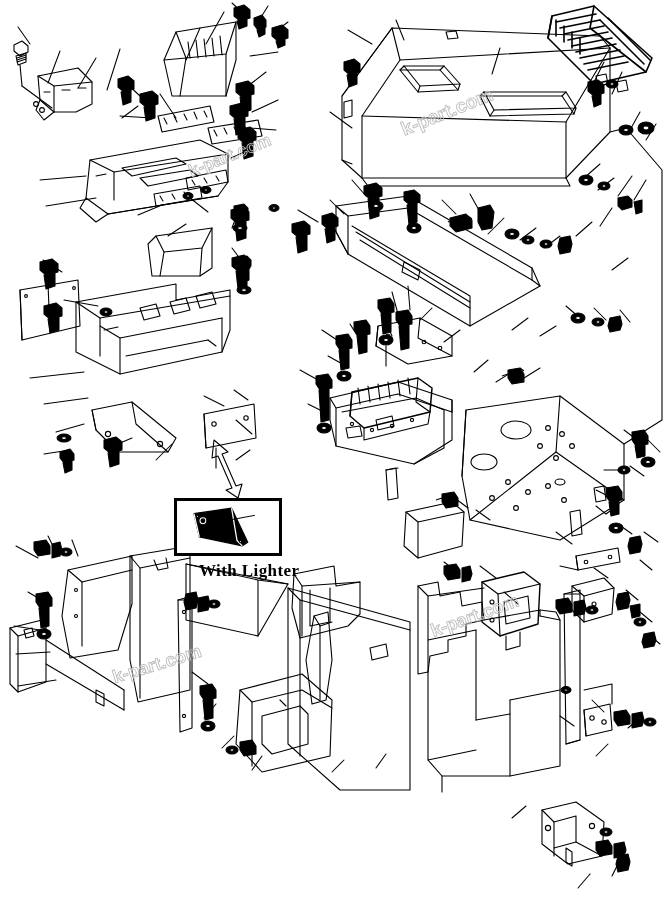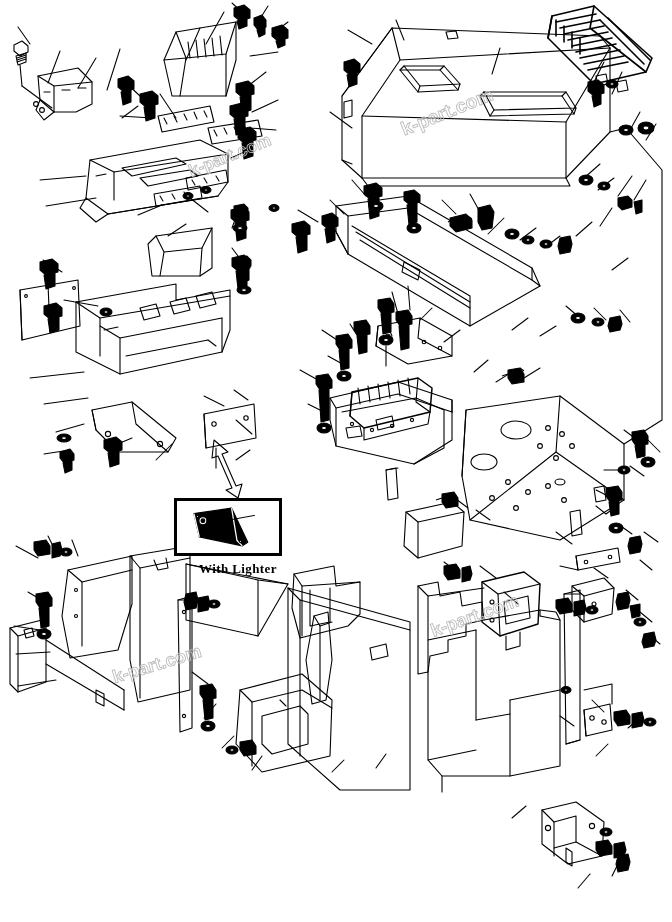--- a/index.html
+++ b/index.html
@@ -770,20 +770,20 @@
         <path d="M58 8 L64 44 L70 50" stroke="#fff"></path>
         <circle cx="26" cy="22" r="4.5" fill="#fff" stroke="#000"></circle>
         <circle cx="26" cy="22" r="2" fill="#000"></circle>
         <circle cx="20" cy="17" r="1.3" fill="#fff"></circle>
         <circle cx="68" cy="45" r="1.3" fill="#fff"></circle>
         <path d="M40 24 L84 16" stroke="#000" stroke-width="1.1"></path>
       </g>
     </svg>
   </div>
 
-  <div class="inset-label" style="left:199px;top:561px;font-size:13px;">With Lighter</div>
+  <div class="inset-label" style="left:199px;top:561px;font-size:17px;">With Lighter</div>
 
   <div class="wm" style="left:398px;top:120px;font-size:19px;transform:rotate(-22deg);transform-origin:left top;">k-part.com</div>
   <div class="wm" style="left:186px;top:163px;font-size:17px;transform:rotate(-22deg);transform-origin:left top;">k-part.com</div>
   <div class="wm" style="left:110px;top:668px;font-size:18px;transform:rotate(-17deg);transform-origin:left top;">k-part.com</div>
   <div class="wm" style="left:428px;top:622px;font-size:18px;transform:rotate(-20deg);transform-origin:left top;">k-part.com</div>
 
 </div>
 
 </body></html>

